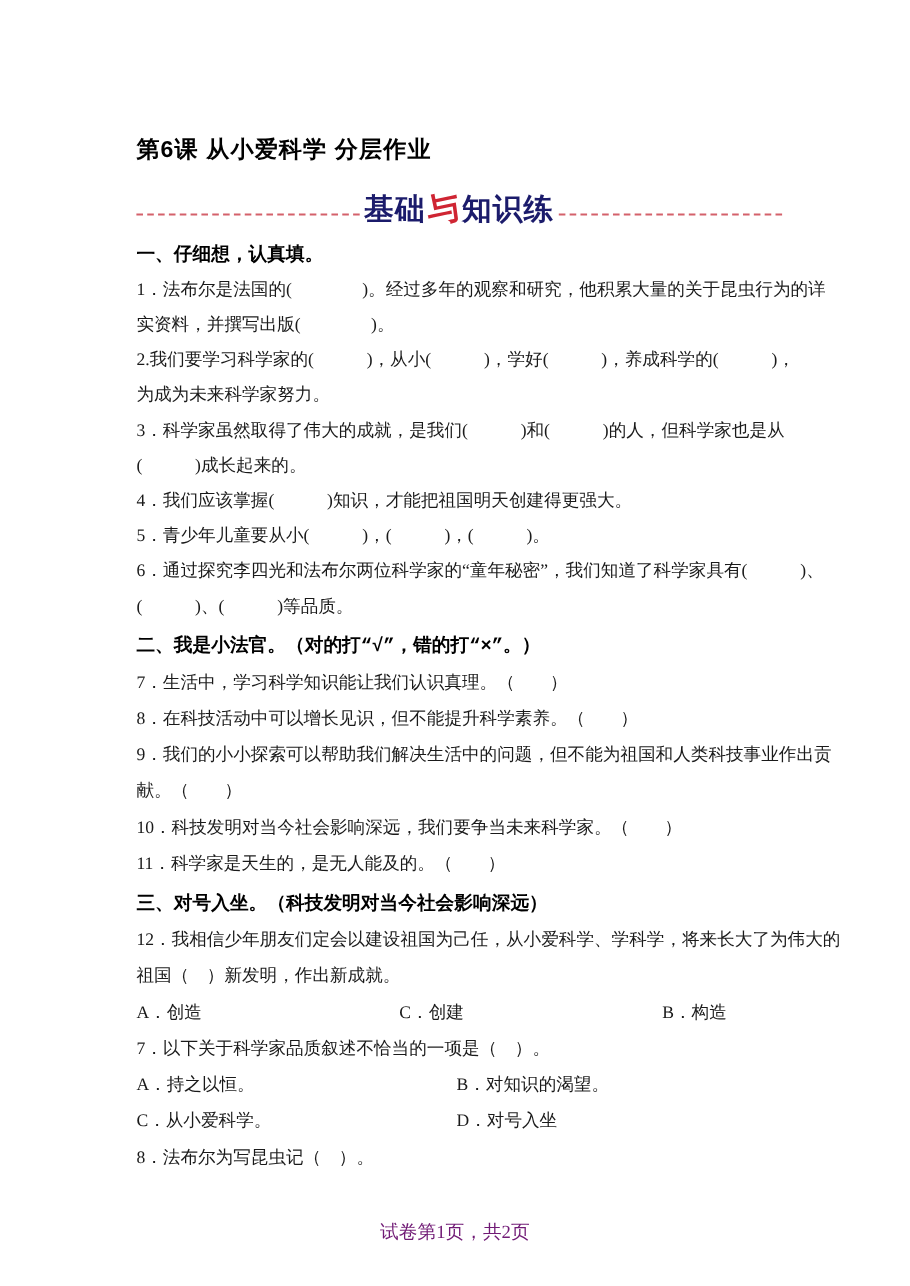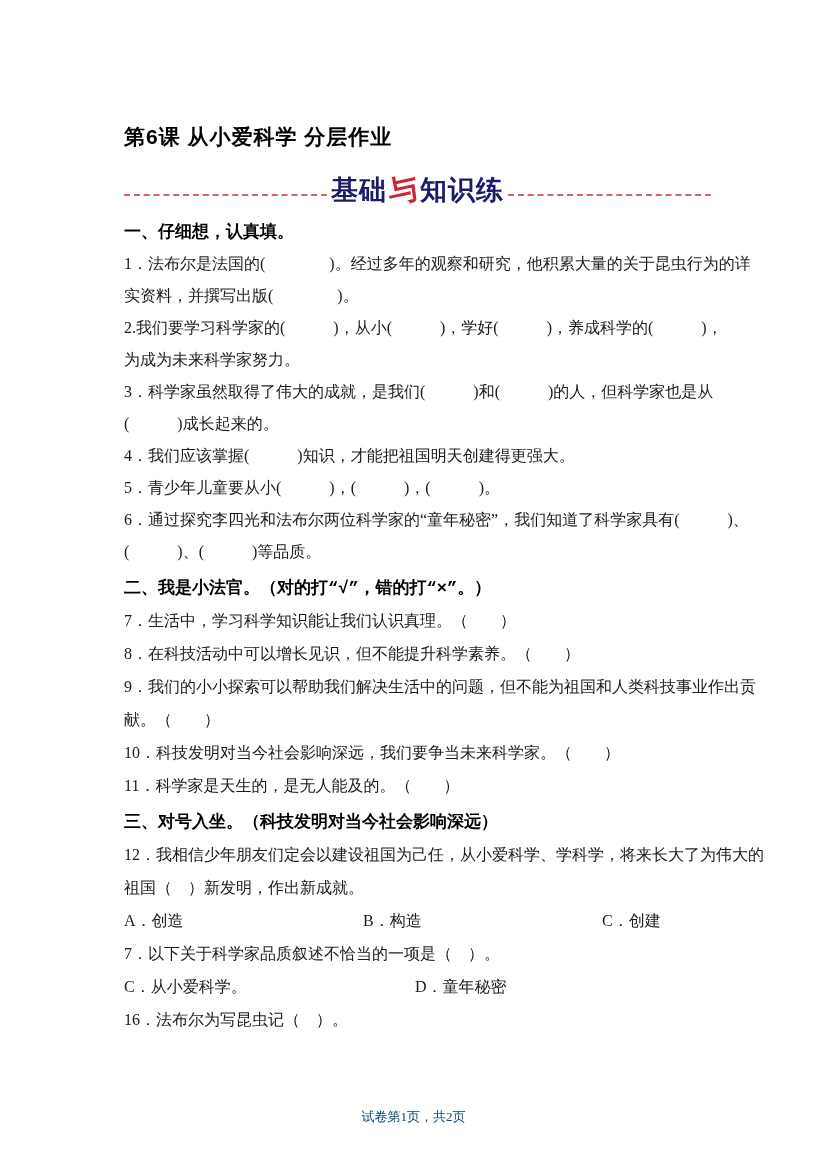--- a/index.html
+++ b/index.html
@@ -86,22 +86,22 @@
     display: grid;
     grid-template-columns: 291px 1fr;
   }
   .opt3 .line, .opt2 .line { line-height: 33px; }
   .footer {
     position: absolute;
     left: 0;
     right: 0;
     top: 1108px;
     text-align: center;
-    font-size: 13px;
-    color: #0c4a6e;
+    font-size: 17px;
+    color: #701a75;
   }
 </style>
 </head>
 <body>
 
 <div class="page">
   <div class="content">
 
     <div class="doc-title">第6课 从小爱科学 分层作业</div>
 
@@ -134,27 +134,31 @@
       <div class="line">10．科技发明对当今社会影响深远，我们要争当未来科学家。（　　）</div>
       <div class="line">11．科学家是天生的，是无人能及的。（　　）</div>
     </div>
 
     <div class="section s3">
       <div class="sec-heading">三、对号入坐。（科技发明对当今社会影响深远）</div>
       <div class="line">12．我相信少年朋友们定会以建设祖国为己任，从小爱科学、学科学，将来长大了为伟大的</div>
       <div class="line">祖国（　）新发明，作出新成就。</div>
       <div class="opt3">
         <div class="line">A．创造</div>
+        <div class="line">C．创建</div>
         <div class="line">B．构造</div>
-        <div class="line">C．创建</div>
       </div>
       <div class="line">7．以下关于科学家品质叙述不恰当的一项是（　）。</div>
       <div class="opt2">
+        <div class="line">A．持之以恒。</div>
+        <div class="line">B．对知识的渴望。</div>
+      </div>
+      <div class="opt2">
         <div class="line">C．从小爱科学。</div>
-        <div class="line">D．童年秘密</div>
+        <div class="line">D．对号入坐</div>
       </div>
-      <div class="line">16．法布尔为写昆虫记（　）。</div>
+      <div class="line">8．法布尔为写昆虫记（　）。</div>
     </div>
 
   </div>
 
   <div class="footer">试卷第1页，共2页</div>
 </div>
 
 </body></html>

